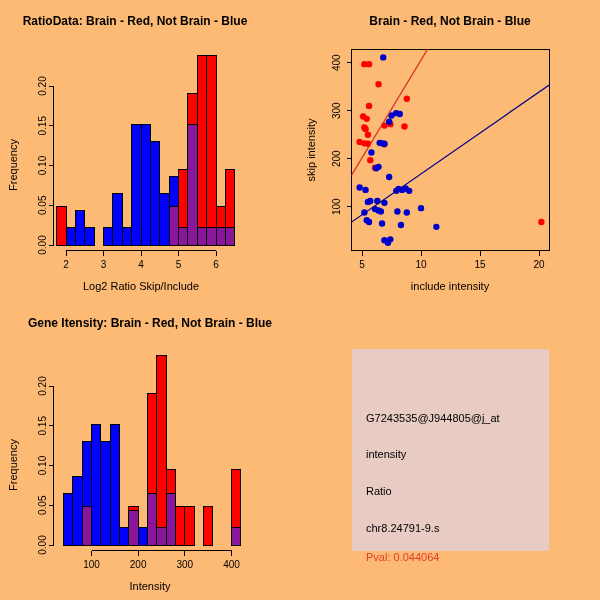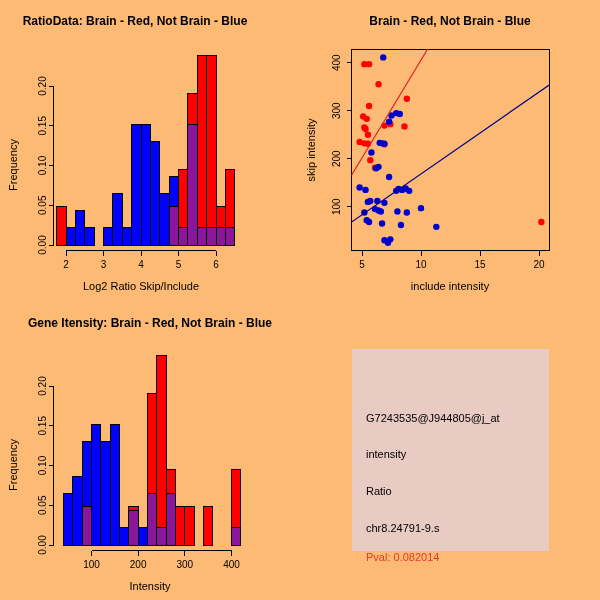--- a/index.html
+++ b/index.html
@@ -225,16 +225,16 @@
         <rect x="231.501" y="169.475" width="9.3334" height="75.525" fill="#FF0000" class="bar"></rect>
         <rect x="231.501" y="227.51" width="9.3334" height="17.49" fill="#8A169B" class="bar"></rect>
       </g>
   </svg>
 
   <div class="infobox" id="infobox" style="background: rgb(232, 203, 195);">
     <div class="info-line" style="top: 31px; color: rgb(0, 0, 0);">G7243535@J944805@j_at</div>
     <div class="info-line" style="top: 67px; color: rgb(0, 0, 0);">intensity</div>
     <div class="info-line" style="top: 104px; color: rgb(0, 0, 0);">Ratio</div>
     <div class="info-line" style="top: 141px; color: rgb(0, 0, 0);">chr8.24791-9.s</div>
-    <div class="info-line" style="top: 170px; color: rgb(224, 60, 48);">Pval: 0.082014</div>
+    <div class="info-line" style="top: 170px; color: rgb(224, 60, 48);">Pval: 0.044064</div>
   </div>
 
 </div>
 
 </body></html>

